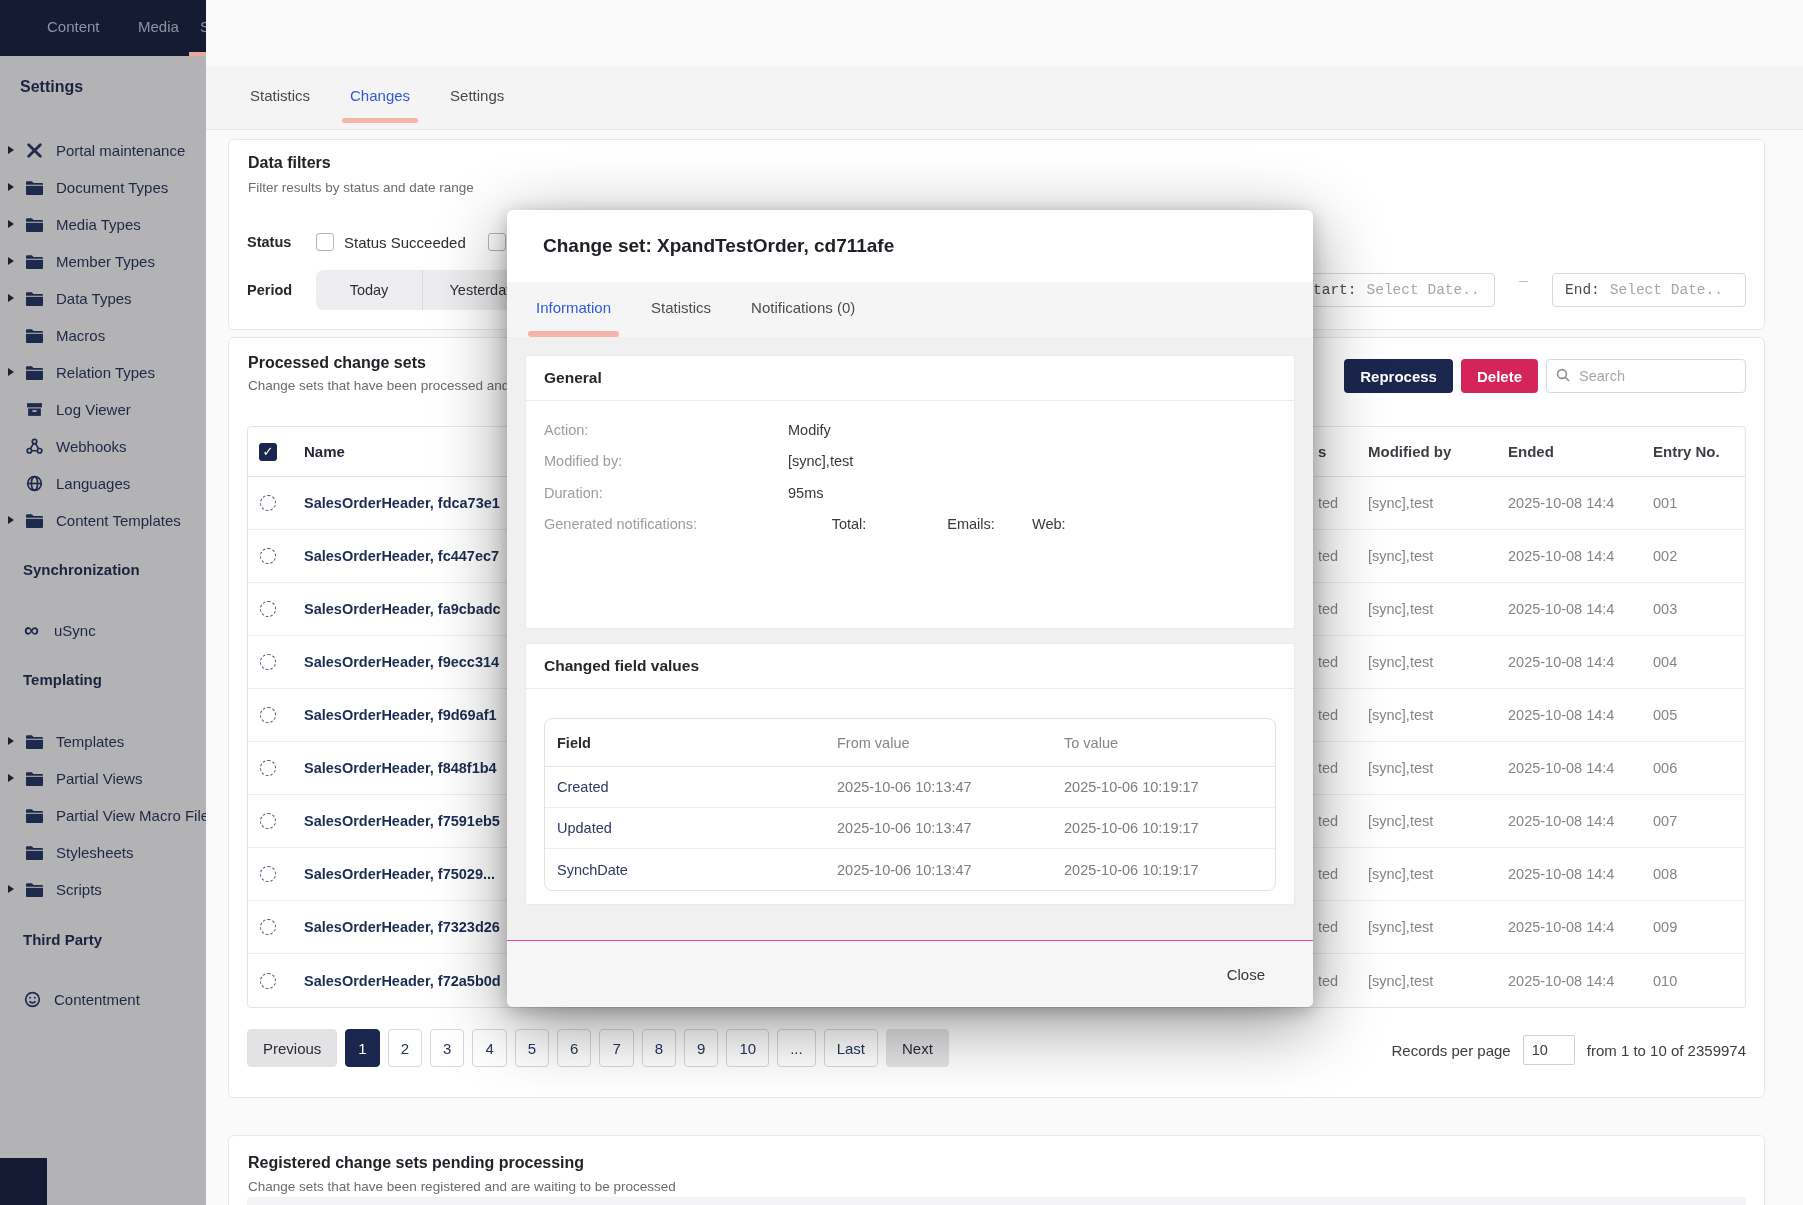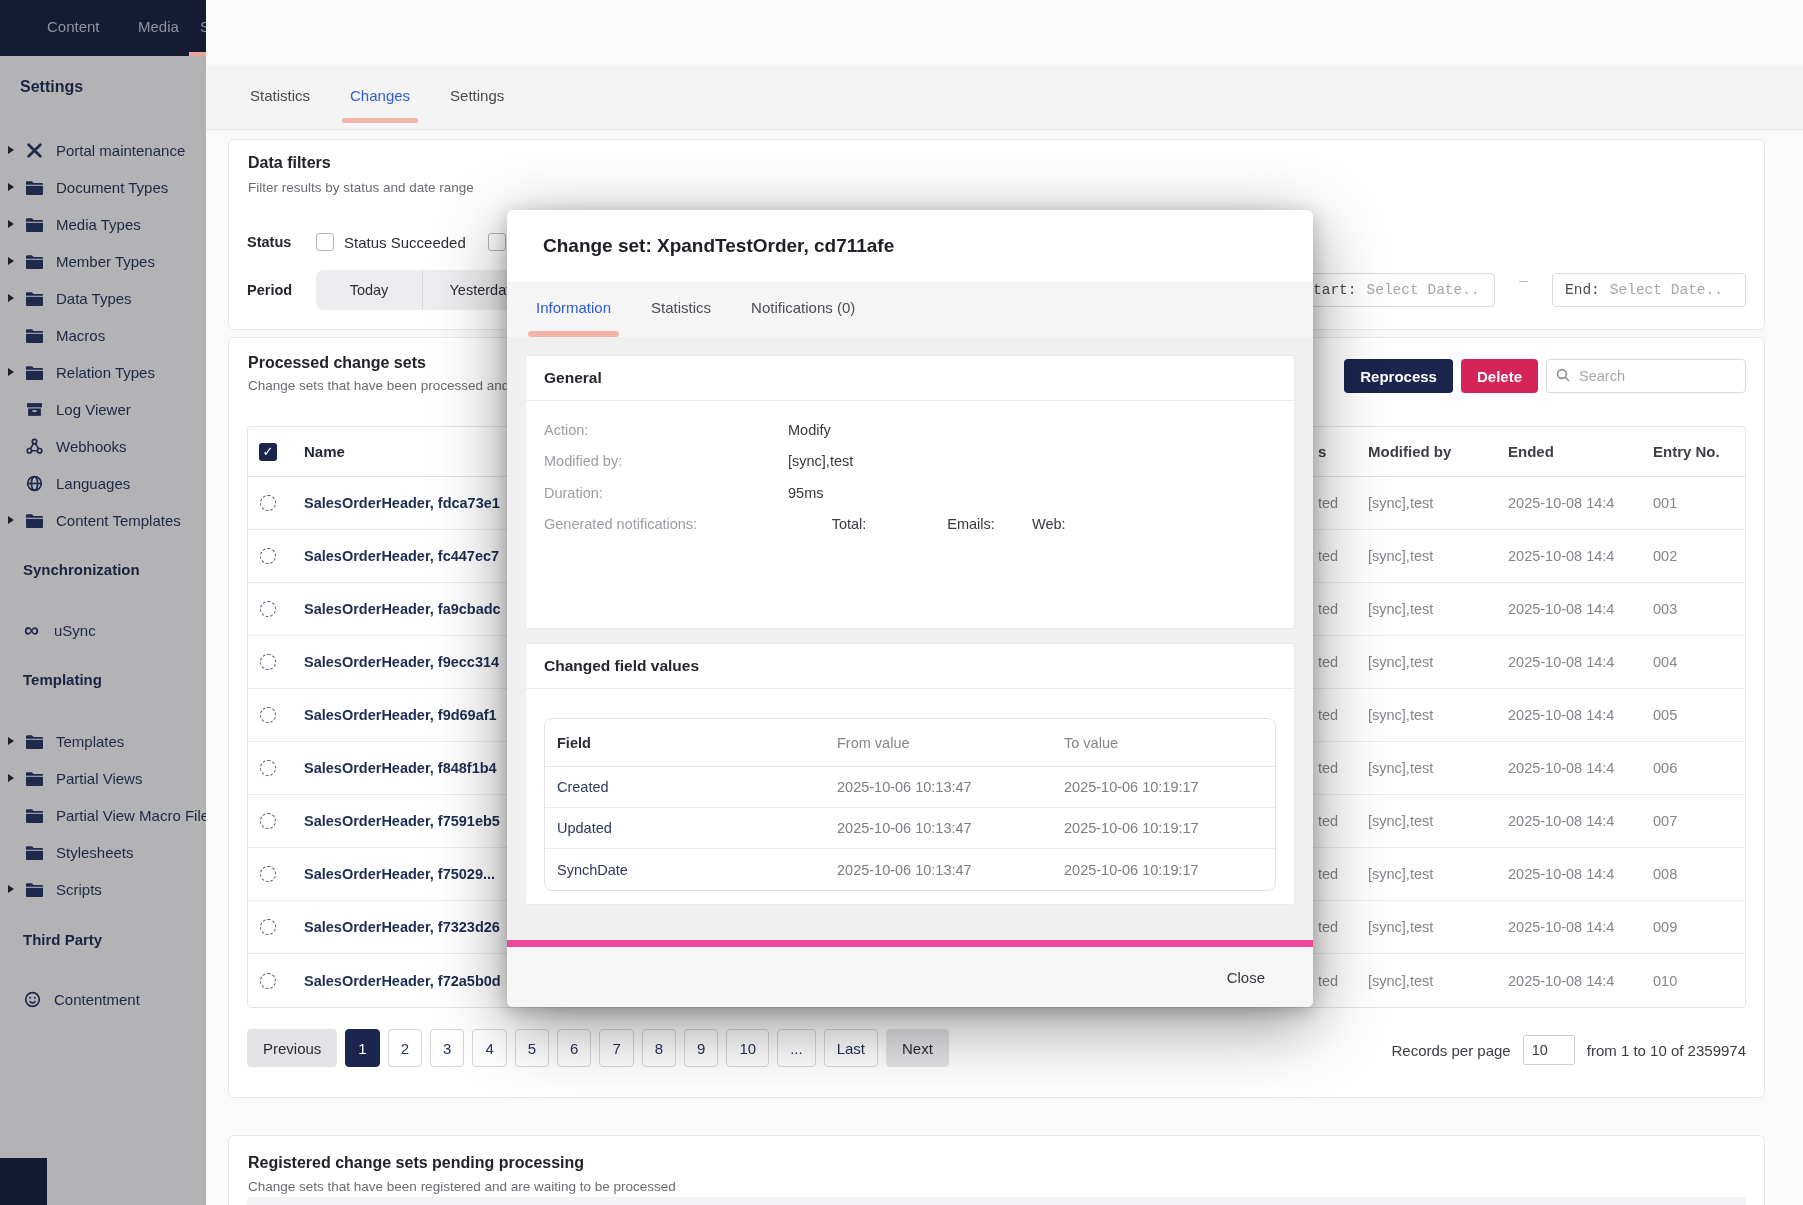--- a/index.html
+++ b/index.html
@@ -115,21 +115,21 @@
   .gn1 { width:122px; } .gn2 { width:122px; }
   #mchanged { top:306px; height:262px; }
   .ctable { position:absolute; left:18px; top:74px; width:732px; border:1px solid #e3e3e6; border-radius:8px; overflow:hidden; }
   .crow { display:grid; grid-template-columns:280px 227px 1fr; align-items:center; height:41px; border-bottom:1px solid #ededf0; padding-left:12px; }
   .crow:last-child { border-bottom:none; }
   .crow.head { height:48px; border-bottom:1px solid #e6e6e9; }
   .cth { font-size:14.5px; color:#85858b; }
   .cth.first { font-weight:700; color:#2b2b31; }
   .cfield { font-size:14.5px; color:#2b3a5e; }
   .cval { font-size:14.5px; color:#7c7c82; }
-  .m-footer { position:absolute; left:0; right:0; bottom:0; height:67px; background:#f6f6f7; border-top:7px solid #ec4899; display:flex; align-items:center; justify-content:flex-end; padding-right:48px; }
+  .m-footer { position:absolute; left:0; right:0; bottom:0; height:67px; background:#f6f6f7; border-top:1px solid #ec4899; display:flex; align-items:center; justify-content:flex-end; padding-right:48px; }
   .closebtn { font-size:15px; color:#37373d; cursor:pointer; background:none; border:none; font-family:inherit; }
 
   .icon-navy { fill:#1e2a4c; }
   .icon-stroke { fill:none; stroke:#1e2a4c; stroke-width:1.6; }
 </style>
 </head>
 <body>
 
 <div id="screen">
 

